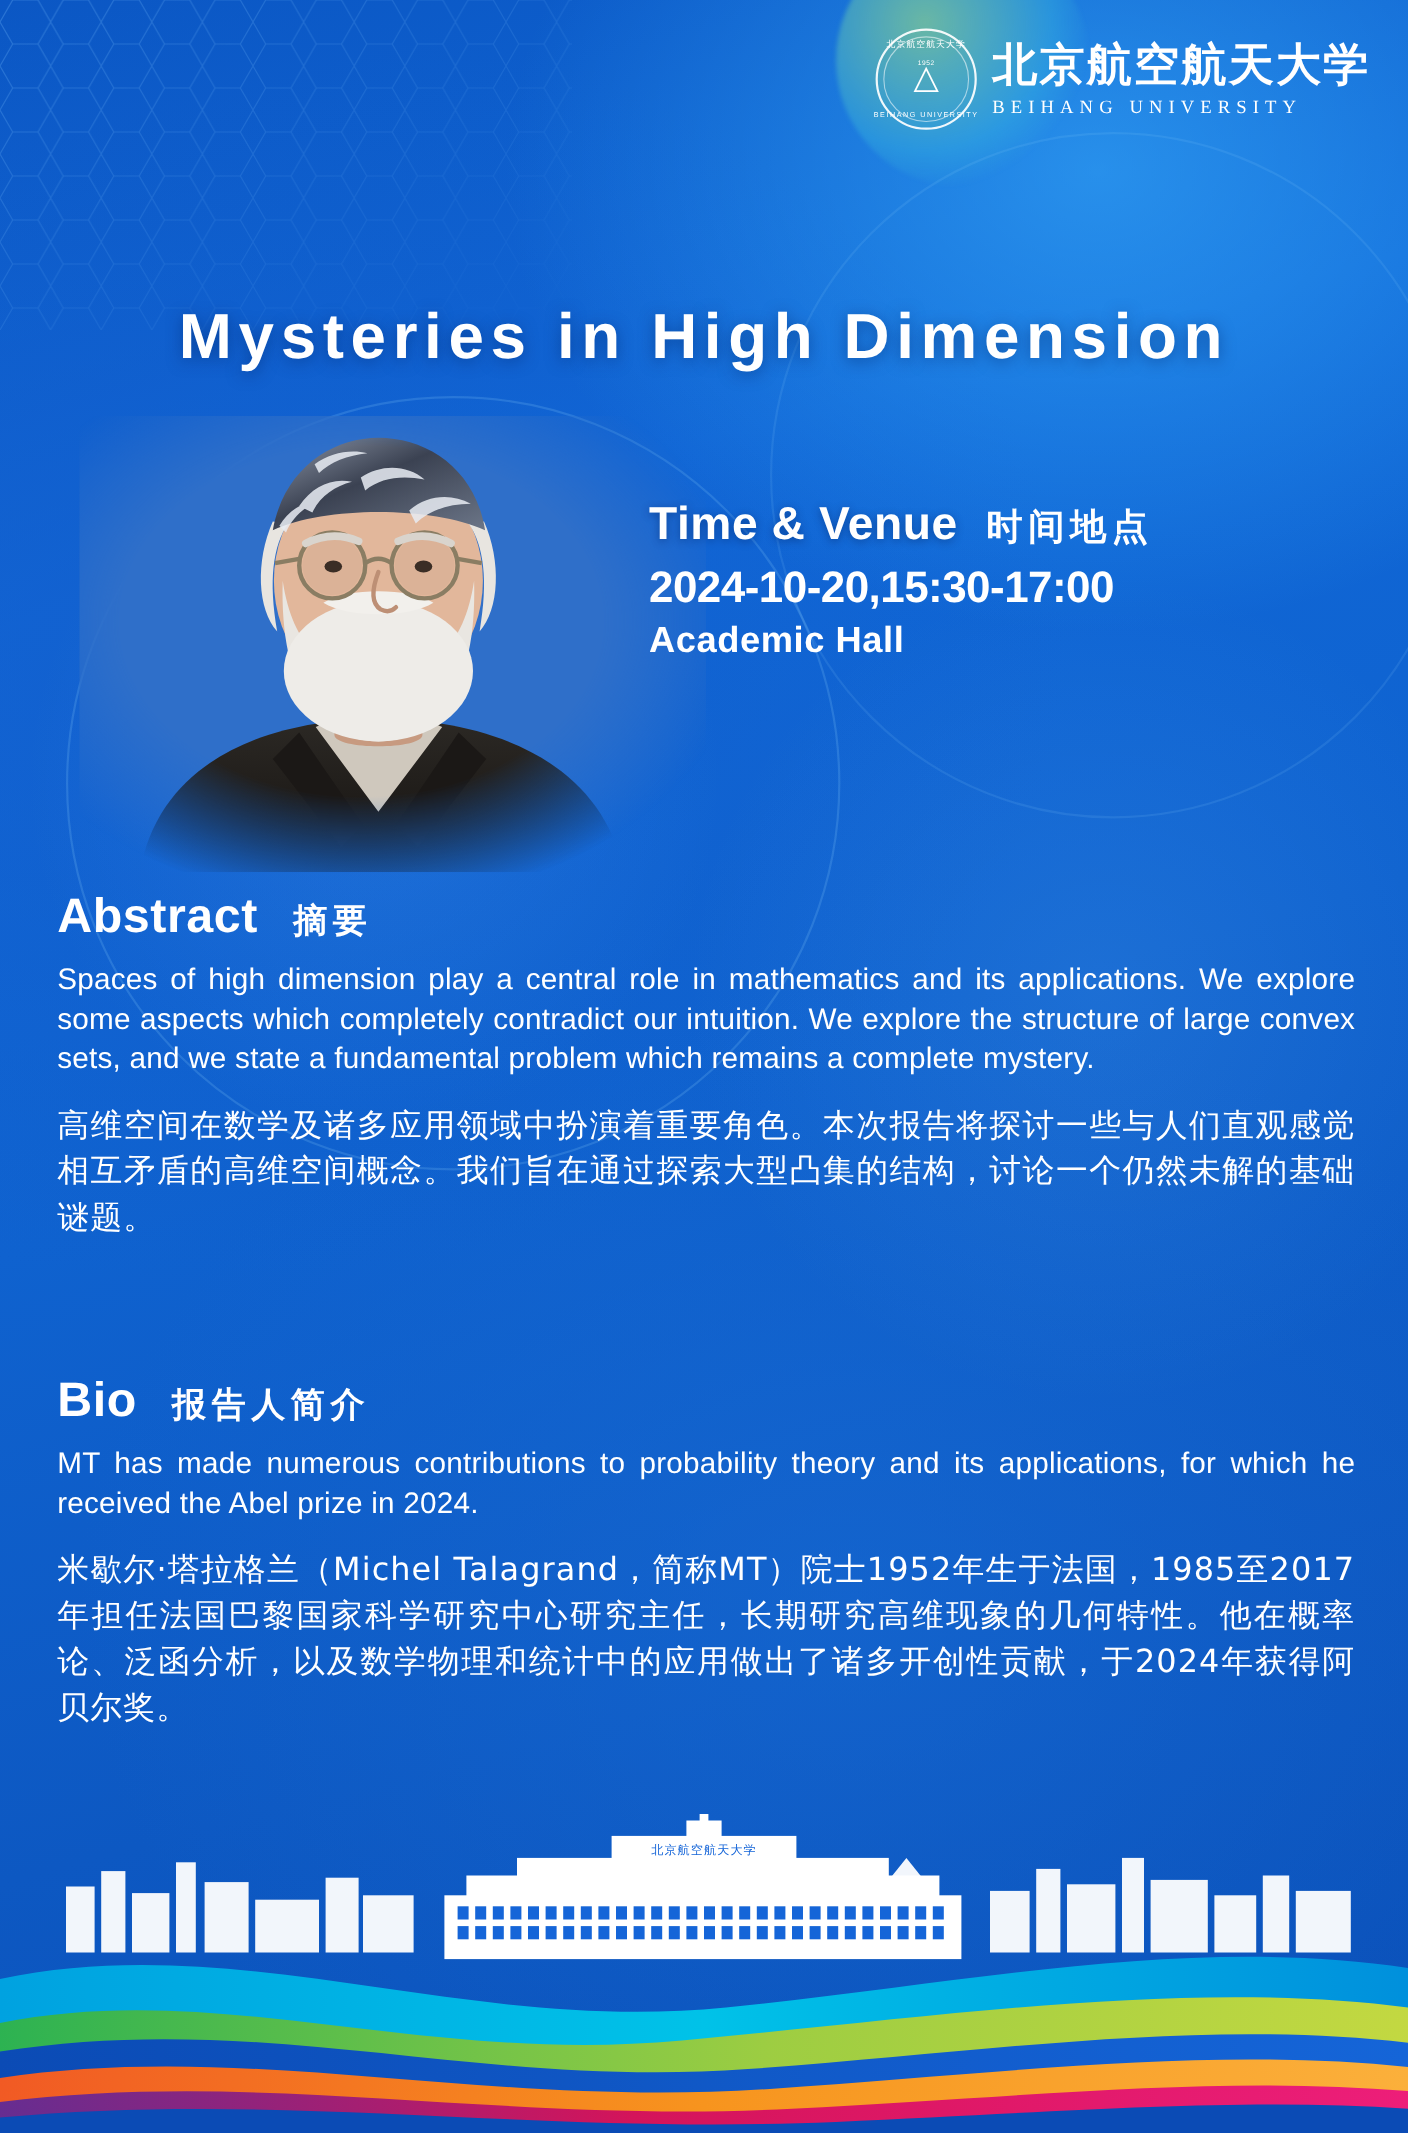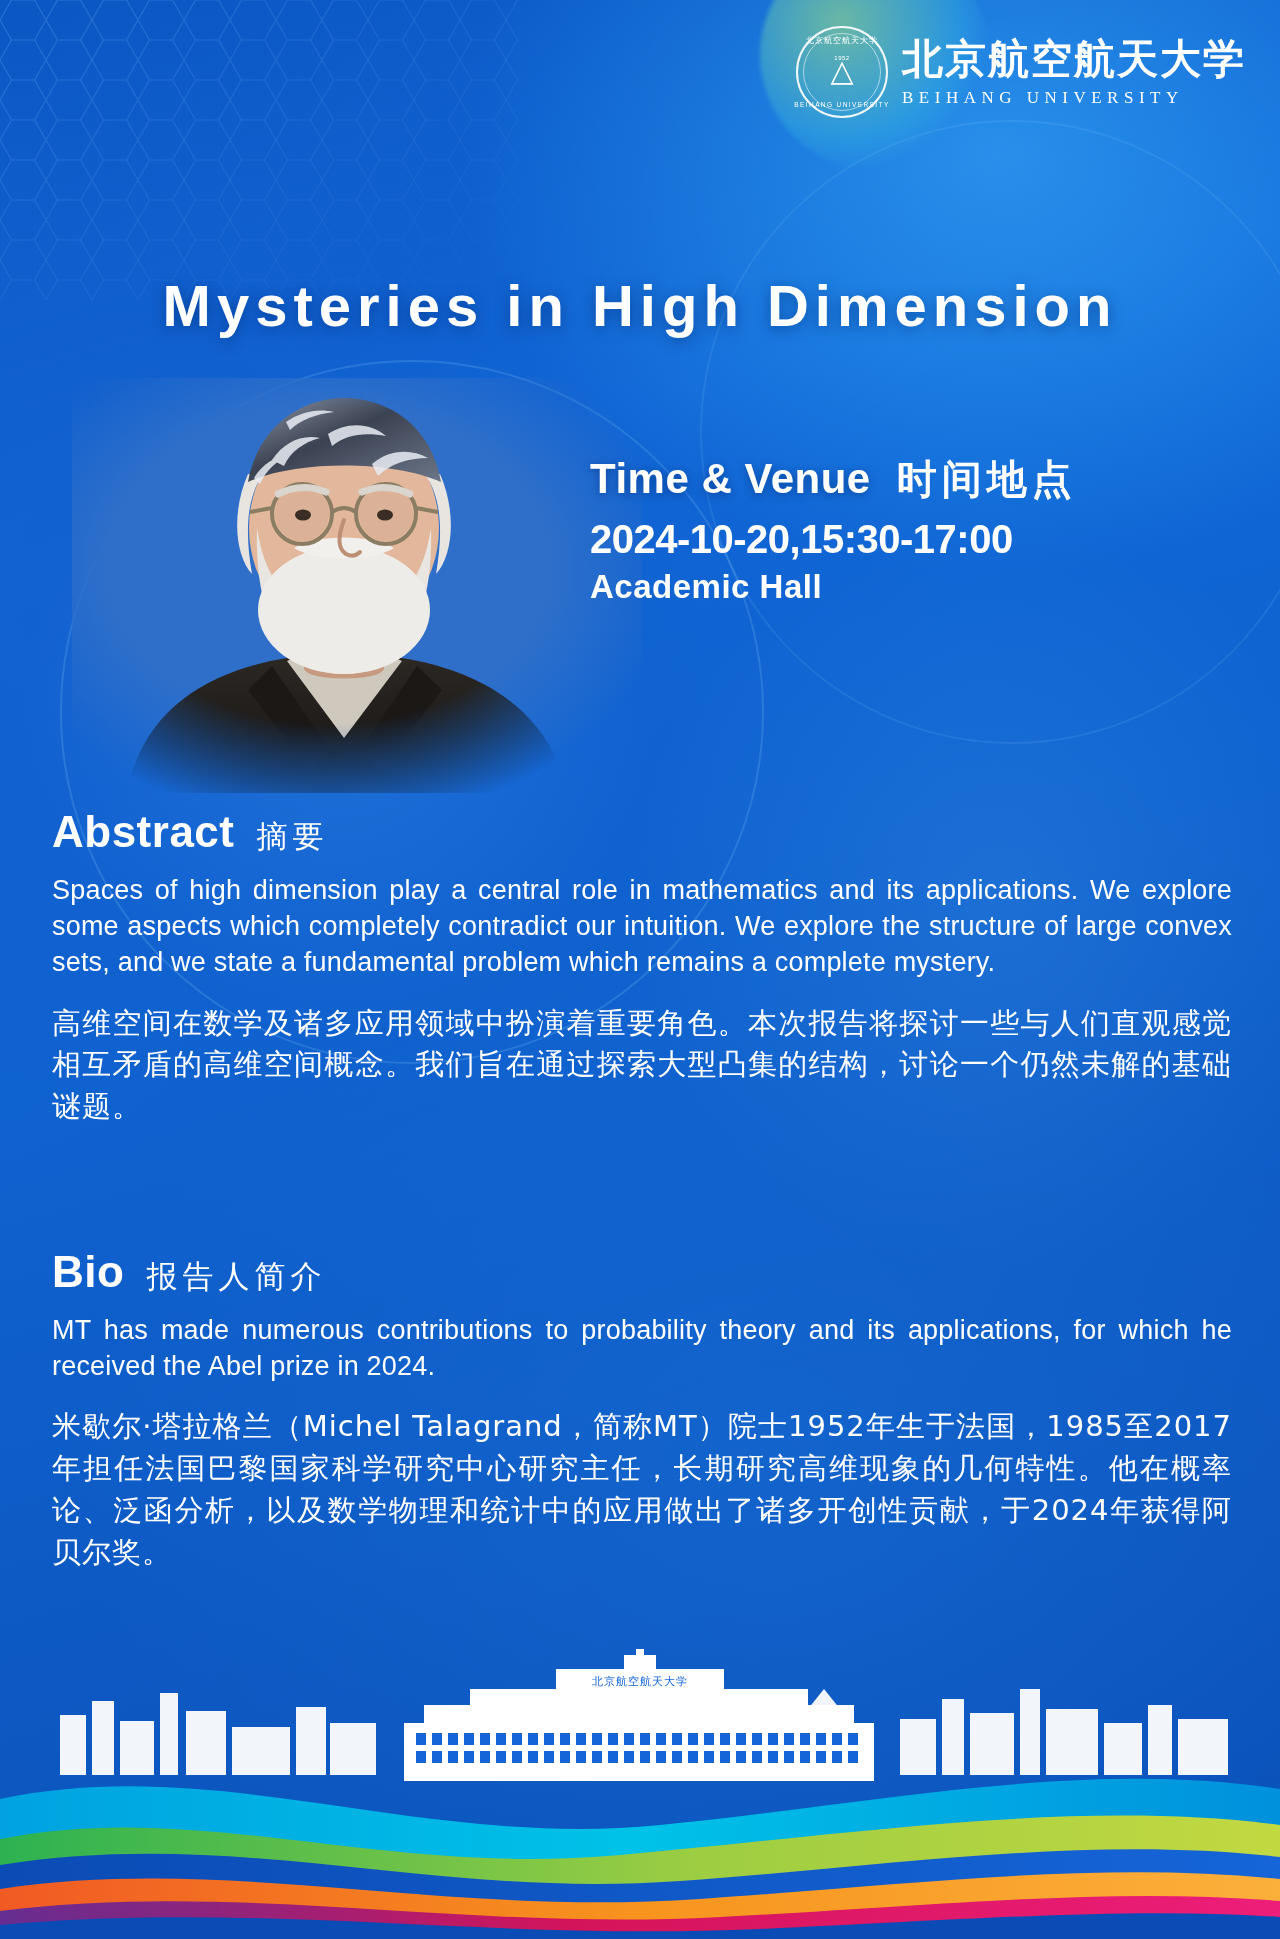--- a/index.html
+++ b/index.html
@@ -191,21 +191,21 @@
     gap: 26px;
     margin-bottom: 10px;
   }
   .tv-head-en {
     font-size: 42px;
     font-weight: bold;
     letter-spacing: 0.5px;
     text-shadow: 0 2px 8px rgba(0,30,90,0.45);
   }
   .tv-head-cn {
-    font-size: 40px;
+    font-size: 33px;
     font-weight: bold;
     letter-spacing: 5px;
     font-family: Liberation Mono, monospace;
   }
   .tv-datetime {
     font-size: 40px;
     font-weight: bold;
     letter-spacing: -0.5px;
     margin-bottom: 6px;
   }
@@ -228,31 +228,31 @@
     left: 52px;
     width: 1190px;
     color: #ffffff;
   }
   .sec-abstract { top: 800px; }
   .sec-bio { top: 1240px; }
 
   .sec-head {
     display: flex;
     align-items: baseline;
-    gap: 22px;
+    gap: 32px;
     margin-bottom: 14px;
   }
   .sec-head-en {
     font-size: 44px;
     font-weight: bold;
     letter-spacing: 0.5px;
   }
   .sec-head-cn {
     font-size: 31px;
-    font-weight: normal;
+    font-weight: bold;
     letter-spacing: 5px;
     font-family: "DejaVu Sans", sans-serif;
     margin-top: 16px;
   }
   .body-en {
     font-size: 27px;
     line-height: 1.34;
     text-align: justify;
     text-align-last: left;
     letter-spacing: 0.2px;

